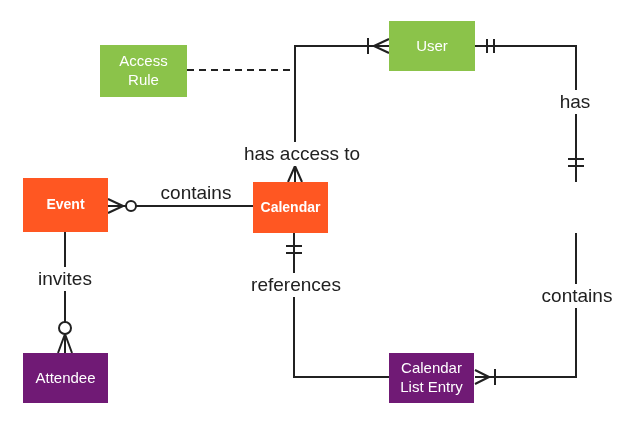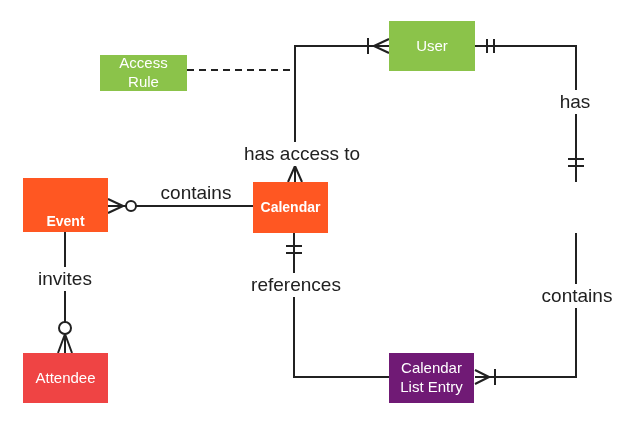--- a/index.html
+++ b/index.html
@@ -77,38 +77,38 @@
       <path d="M286,246 H302 M286,253 H302"></path>
     </g>
 
     <g>
       <path d="M576,233 V377 H475"></path>
       <path d="M489,377 L475,370 M489,377 L475,384"></path>
       <path d="M495,369 V385"></path>
     </g>
   </svg>
 
-  <div class="entity secondary" style="left: 100px; top: 45px; width: 87px; height: 36px; background-color: rgb(139, 195, 74); margin-top: 10px;">
+  <div class="entity secondary" style="left: 100px; top: 45px; width: 87px; height: 52px; background-color: rgb(139, 195, 74);">
     <span>Access Rule</span>
   </div>
 
   <div class="entity secondary" style="left: 389px; top: 21px; width: 86px; height: 50px; background-color: rgb(139, 195, 74);">
     <span>User</span>
   </div>
 
-  <div class="entity primary" style="left: 23px; top: 178px; width: 85px; height: 54px; background-color: rgb(255, 87, 34); align-items: flex-end;">
+  <div class="entity primary" style="left: 23px; top: 178px; width: 85px; height: 54px; background-color: rgb(255, 87, 34);">
     <span>Event</span>
   </div>
 
   <div class="entity primary" style="left: 253px; top: 182px; width: 75px; height: 51px; background-color: rgb(255, 87, 34);">
     <span>Calendar</span>
   </div>
 
 
-  <div class="entity secondary" style="left: 23px; top: 353px; width: 85px; height: 50px; background-color: #ef4444;">
+  <div class="entity secondary" style="left: 23px; top: 353px; width: 85px; height: 50px; background-color: #701a75;">
     <span>Attendee</span>
   </div>
 
   <div class="entity secondary" style="left: 389px; top: 353px; width: 85px; height: 50px; background-color: #701a75;">
     <span>Calendar List Entry</span>
   </div>
 
   <div class="edge-label" style="left:196px;top:193px;">contains</div>
 
   <div class="edge-label" style="left:302px;top:125px;margin-top:29px;">has access to</div>

